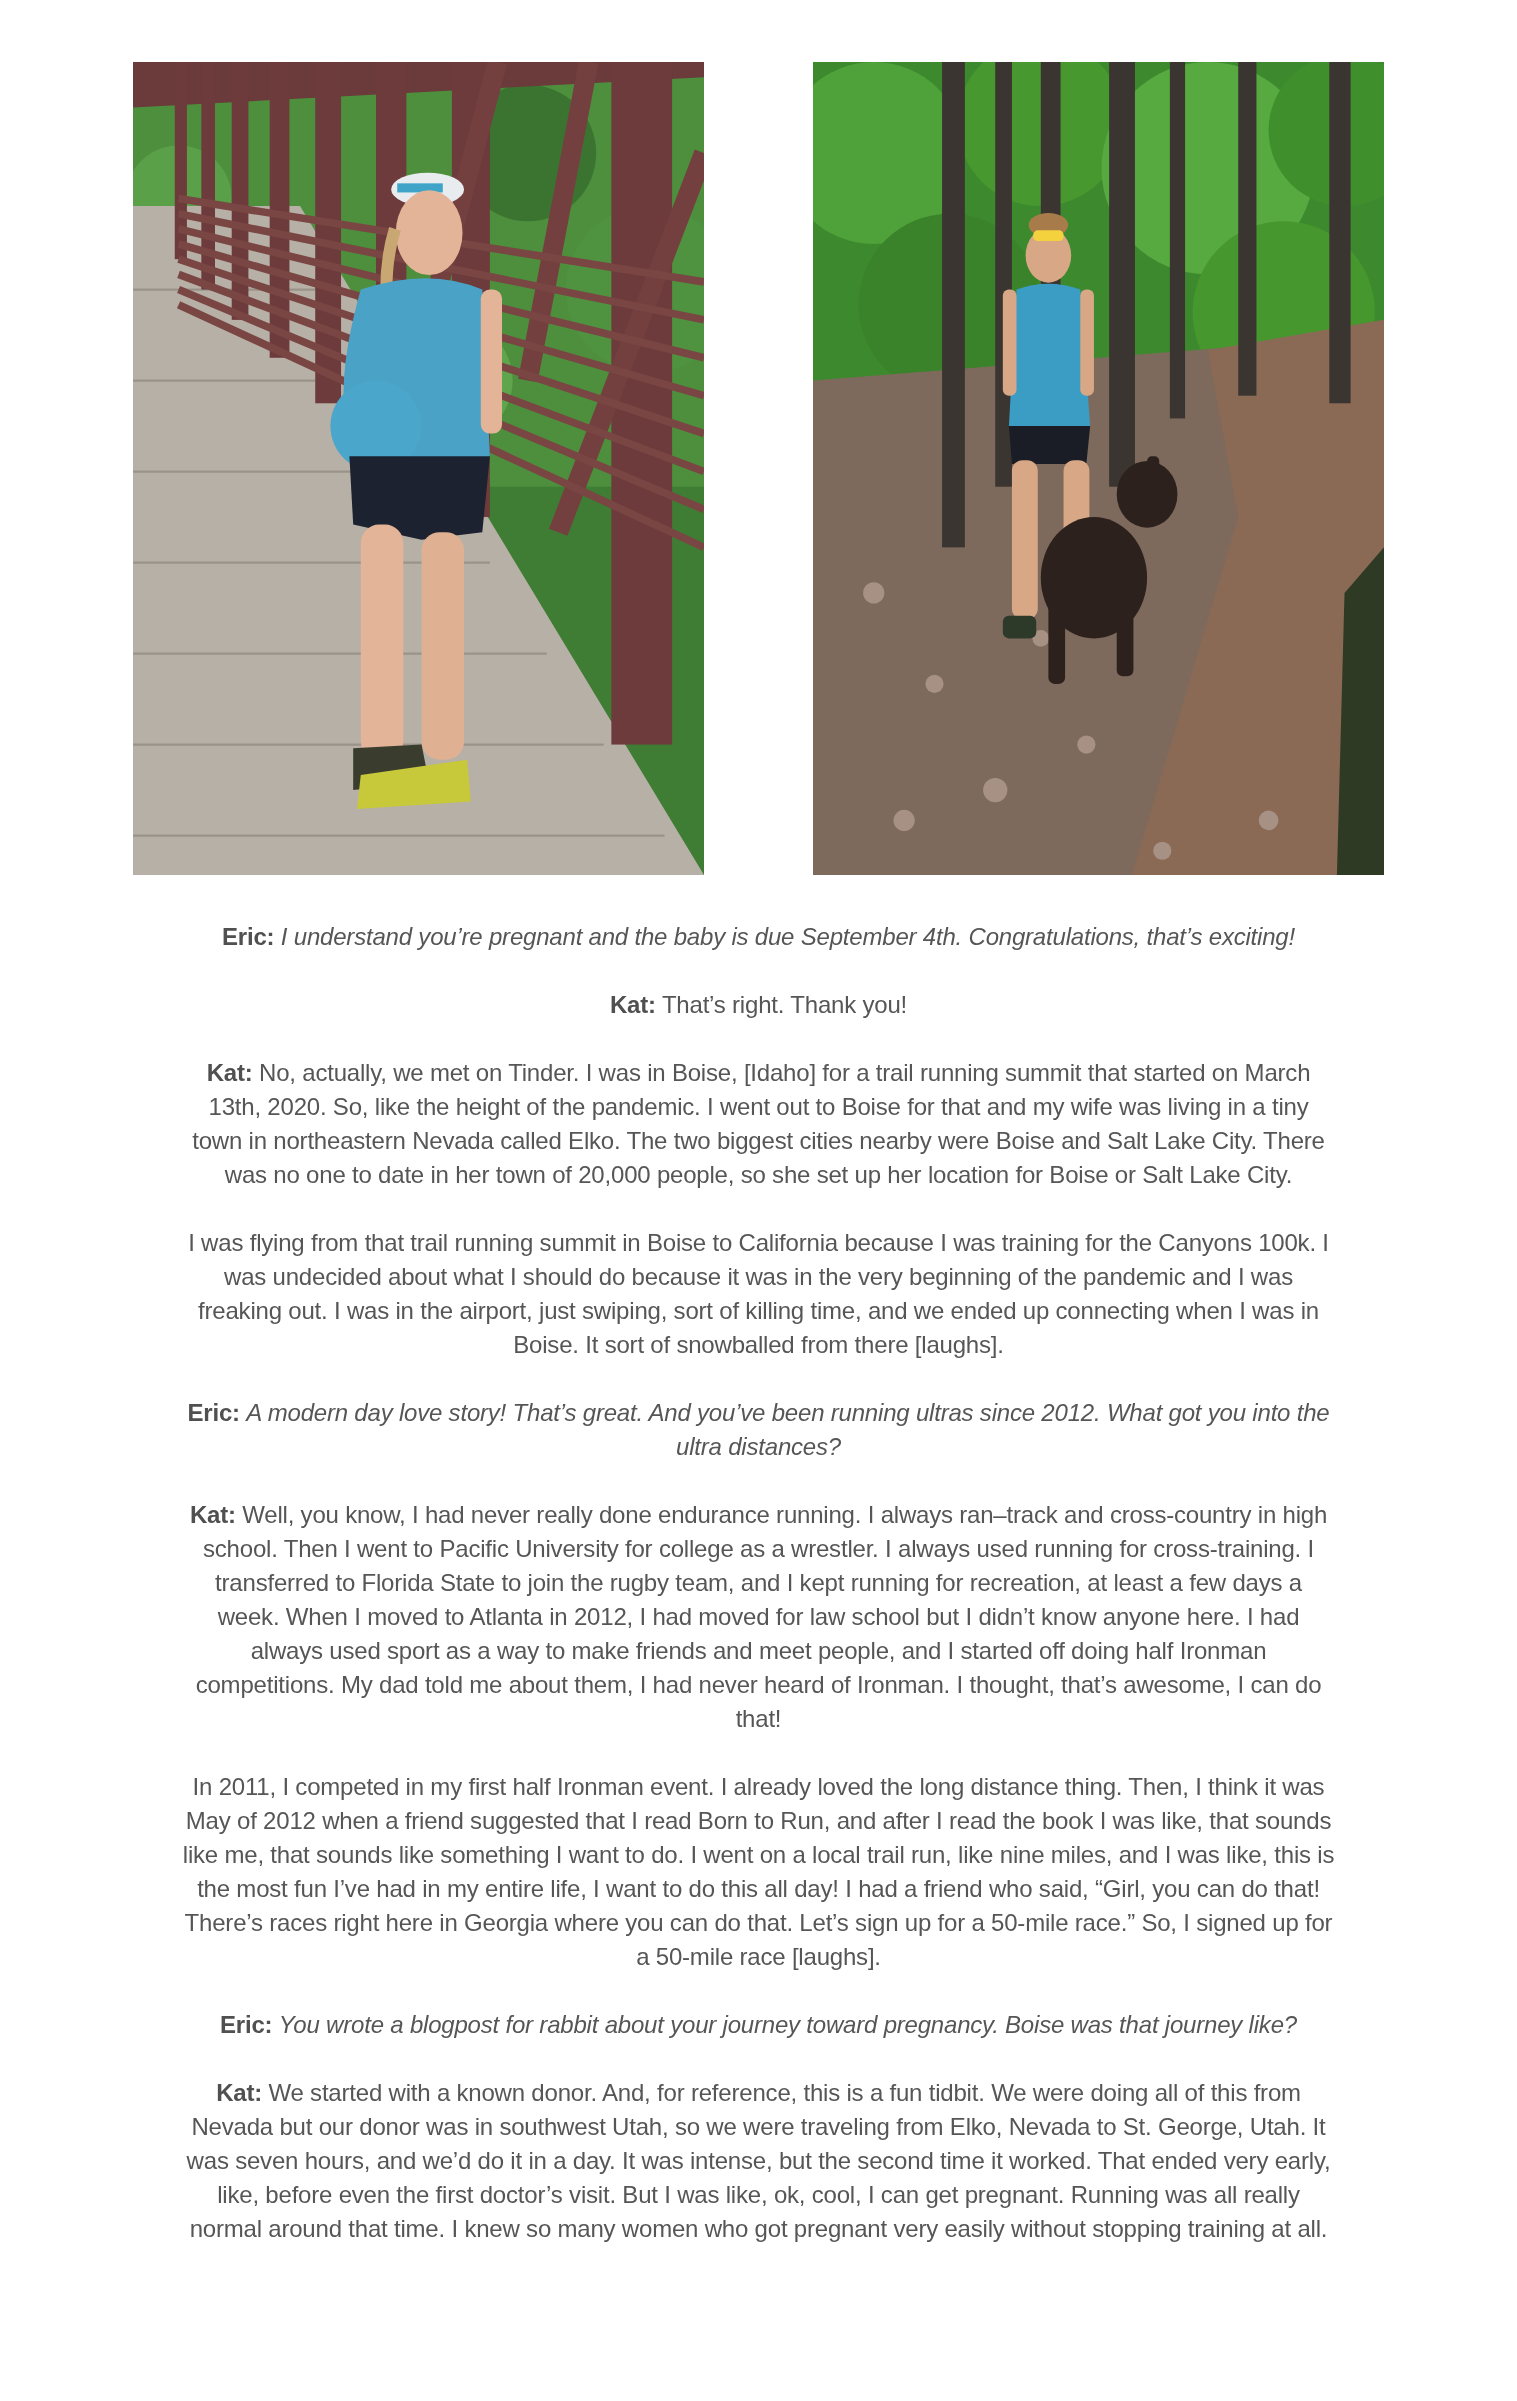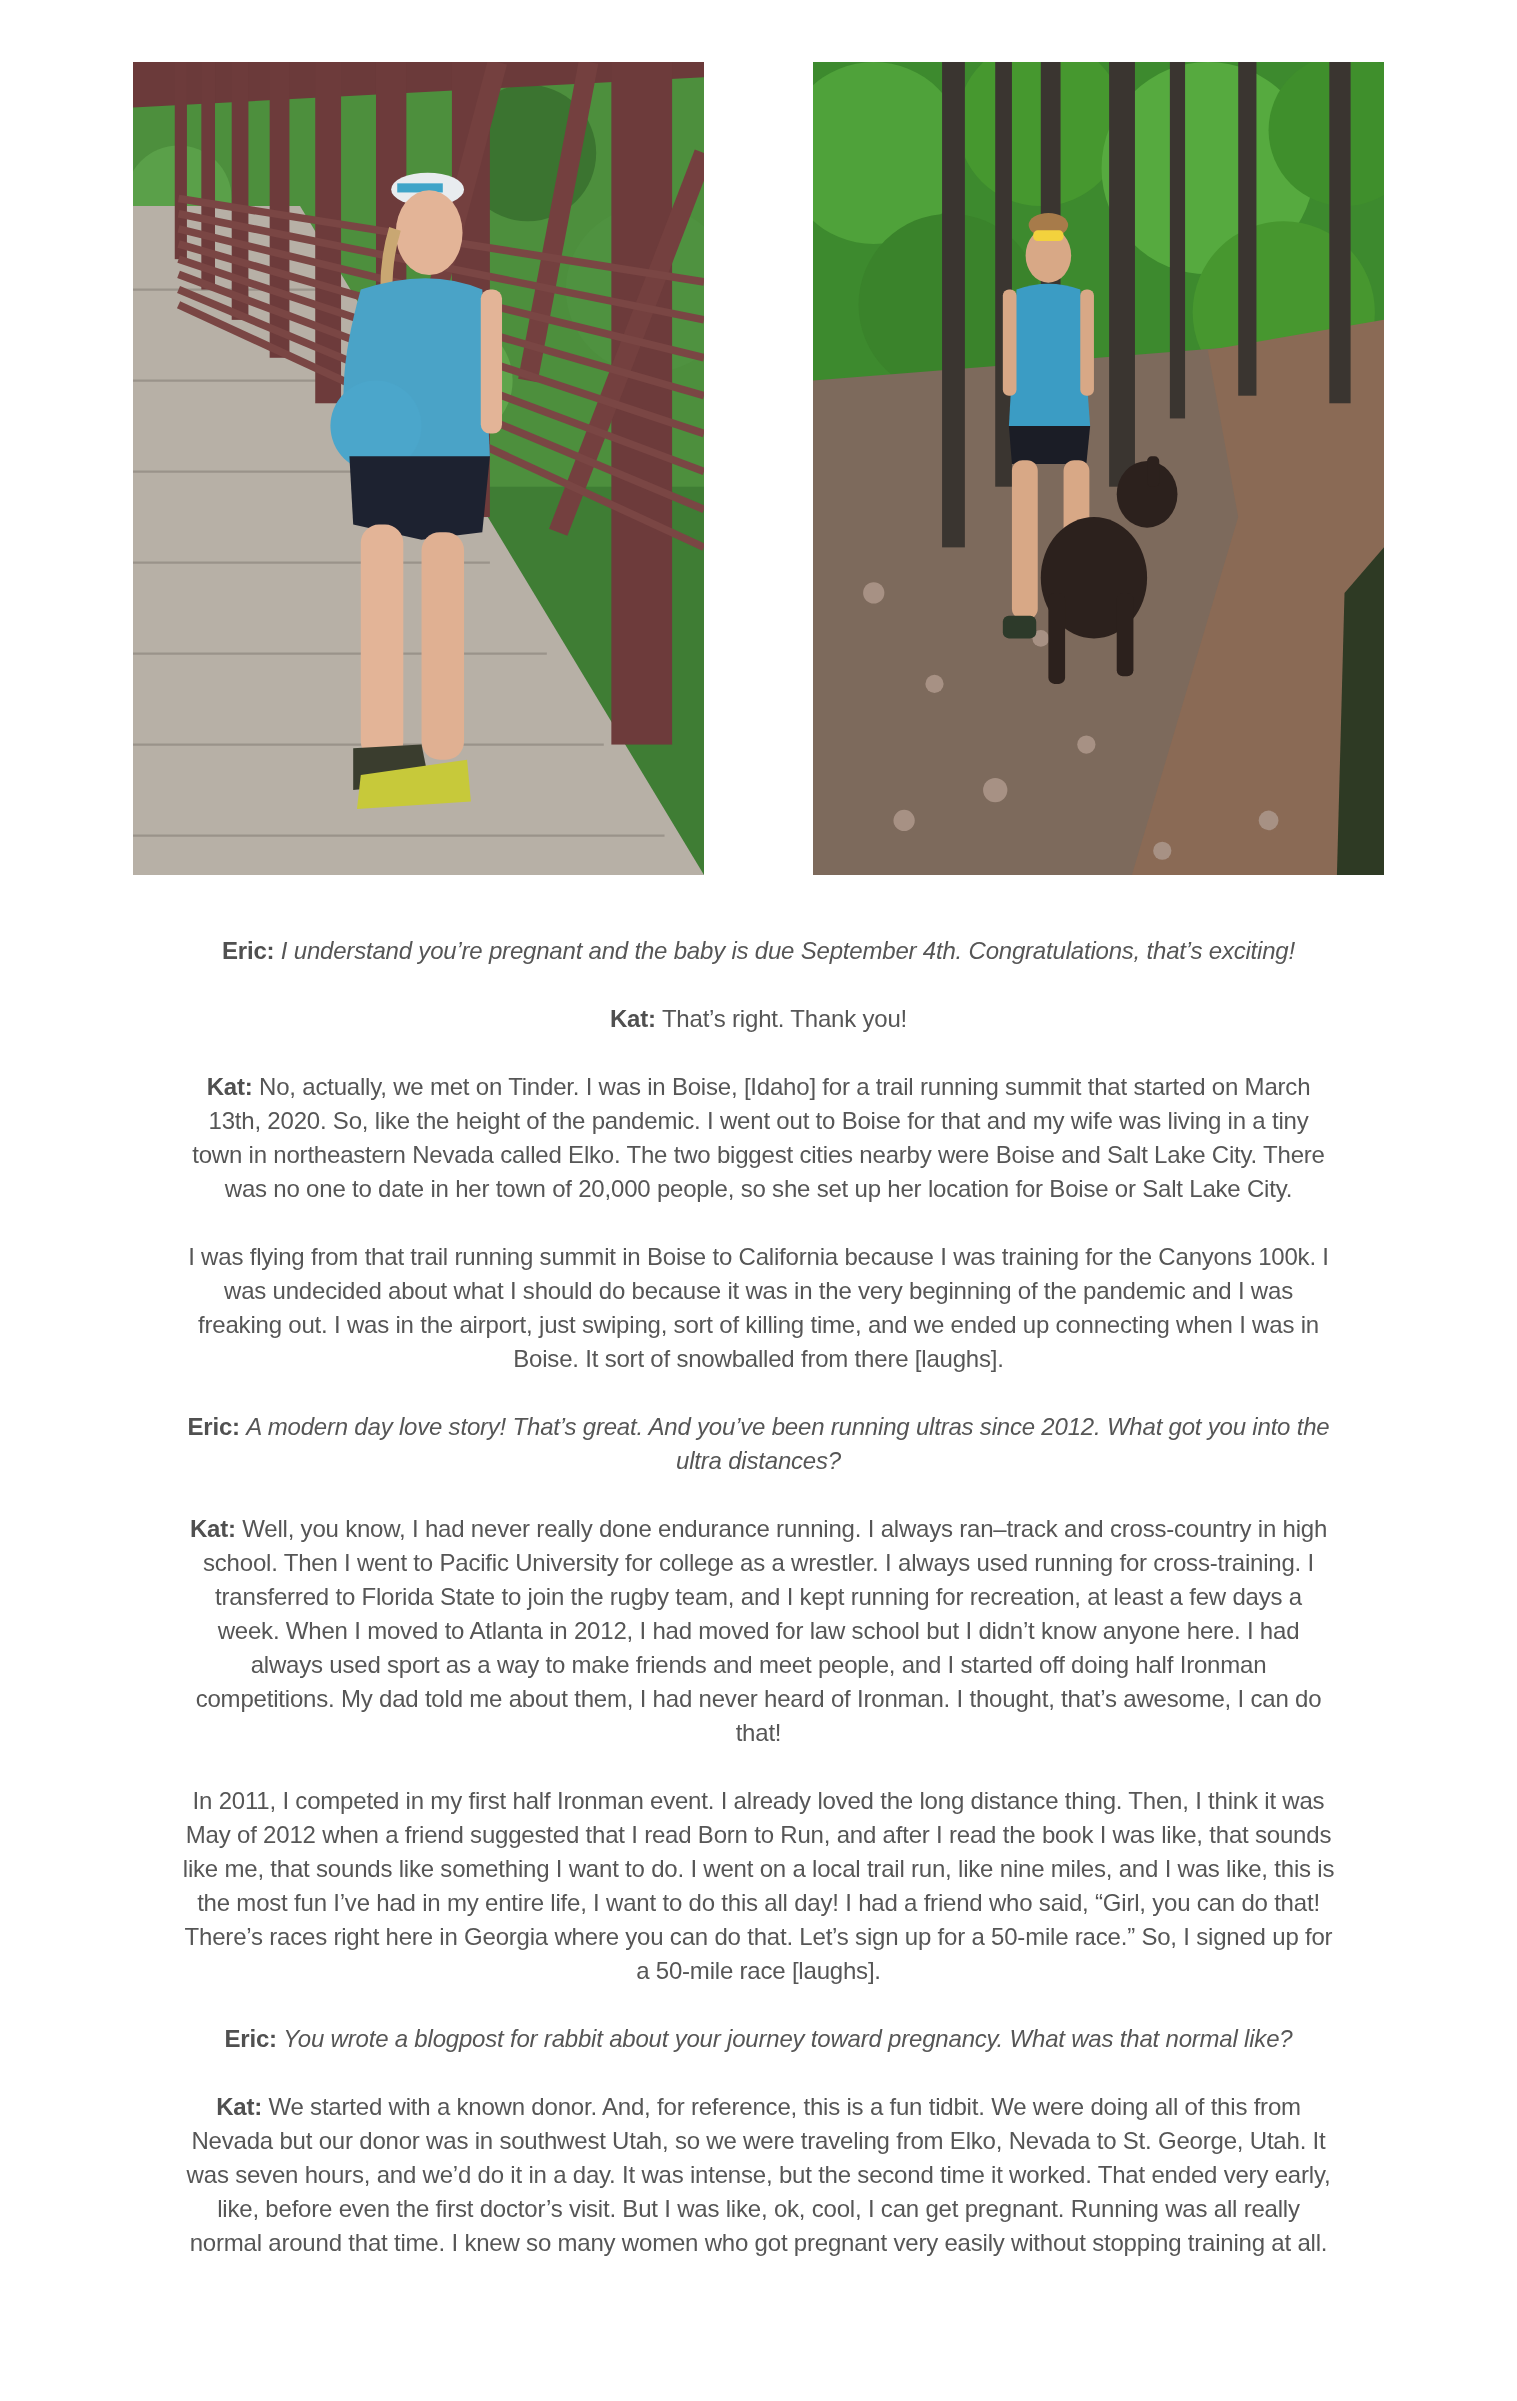--- a/index.html
+++ b/index.html
@@ -40,21 +40,21 @@
       position: absolute;
       top: 920px;
       left: 182px;
       width: 1153px;
       text-align: center;
       font-size: 24px;
       line-height: 34px;
       letter-spacing: -0.2px;
     }
     .para {
-      margin: 14px 0 34px 0;
+      margin: 0 0 34px 0;
     }
     .speaker {
       font-weight: bold;
       color: #505050;
     }
     .question .body-text {
       font-style: italic;
     }
   </style>
 </head>
@@ -221,21 +221,21 @@
     <span class="speaker">Kat:</span>
     <span class="body-text">Well, you know, I had never really done endurance running. I always ran–track and cross-country in high school. Then I went to Pacific University for college as a wrestler. I always used running for cross-training. I transferred to Florida State to join the rugby team, and I kept running for recreation, at least a few days a week. When I moved to Atlanta in 2012, I had moved for law school but I didn’t know anyone here. I had always used sport as a way to make friends and meet people, and I started off doing half Ironman competitions. My dad told me about them, I had never heard of Ironman. I thought, that’s awesome, I can do that!</span>
   </p>
 
   <p class="para continuation">
     <span class="body-text">In 2011, I competed in my first half Ironman event. I already loved the long distance thing. Then, I think it was May of 2012 when a friend suggested that I read Born to Run, and after I read the book I was like, that sounds like me, that sounds like something I want to do. I went on a local trail run, like nine miles, and I was like, this is the most fun I’ve had in my entire life, I want to do this all day! I had a friend who said, “Girl, you can do that! There’s races right here in Georgia where you can do that. Let’s sign up for a 50-mile race.” So, I signed up for a 50-mile race [laughs].</span>
   </p>
 
   <p class="para question">
     <span class="speaker">Eric:</span>
-    <span class="body-text">You wrote a blogpost for rabbit about your journey toward pregnancy. What was that normal like?</span>
+    <span class="body-text">You wrote a blogpost for rabbit about your journey toward pregnancy. Boise was that journey like?</span>
   </p>
 
   <p class="para answer">
     <span class="speaker">Kat:</span>
     <span class="body-text">We started with a known donor. And, for reference, this is a fun tidbit. We were doing all of this from Nevada but our donor was in southwest Utah, so we were traveling from Elko, Nevada to St. George, Utah. It was seven hours, and we’d do it in a day. It was intense, but the second time it worked. That ended very early, like, before even the first doctor’s visit. But I was like, ok, cool, I can get pregnant. Running was all really normal around that time. I knew so many women who got pregnant very easily without stopping training at all.</span>
   </p>
 
 </div>
 
 

